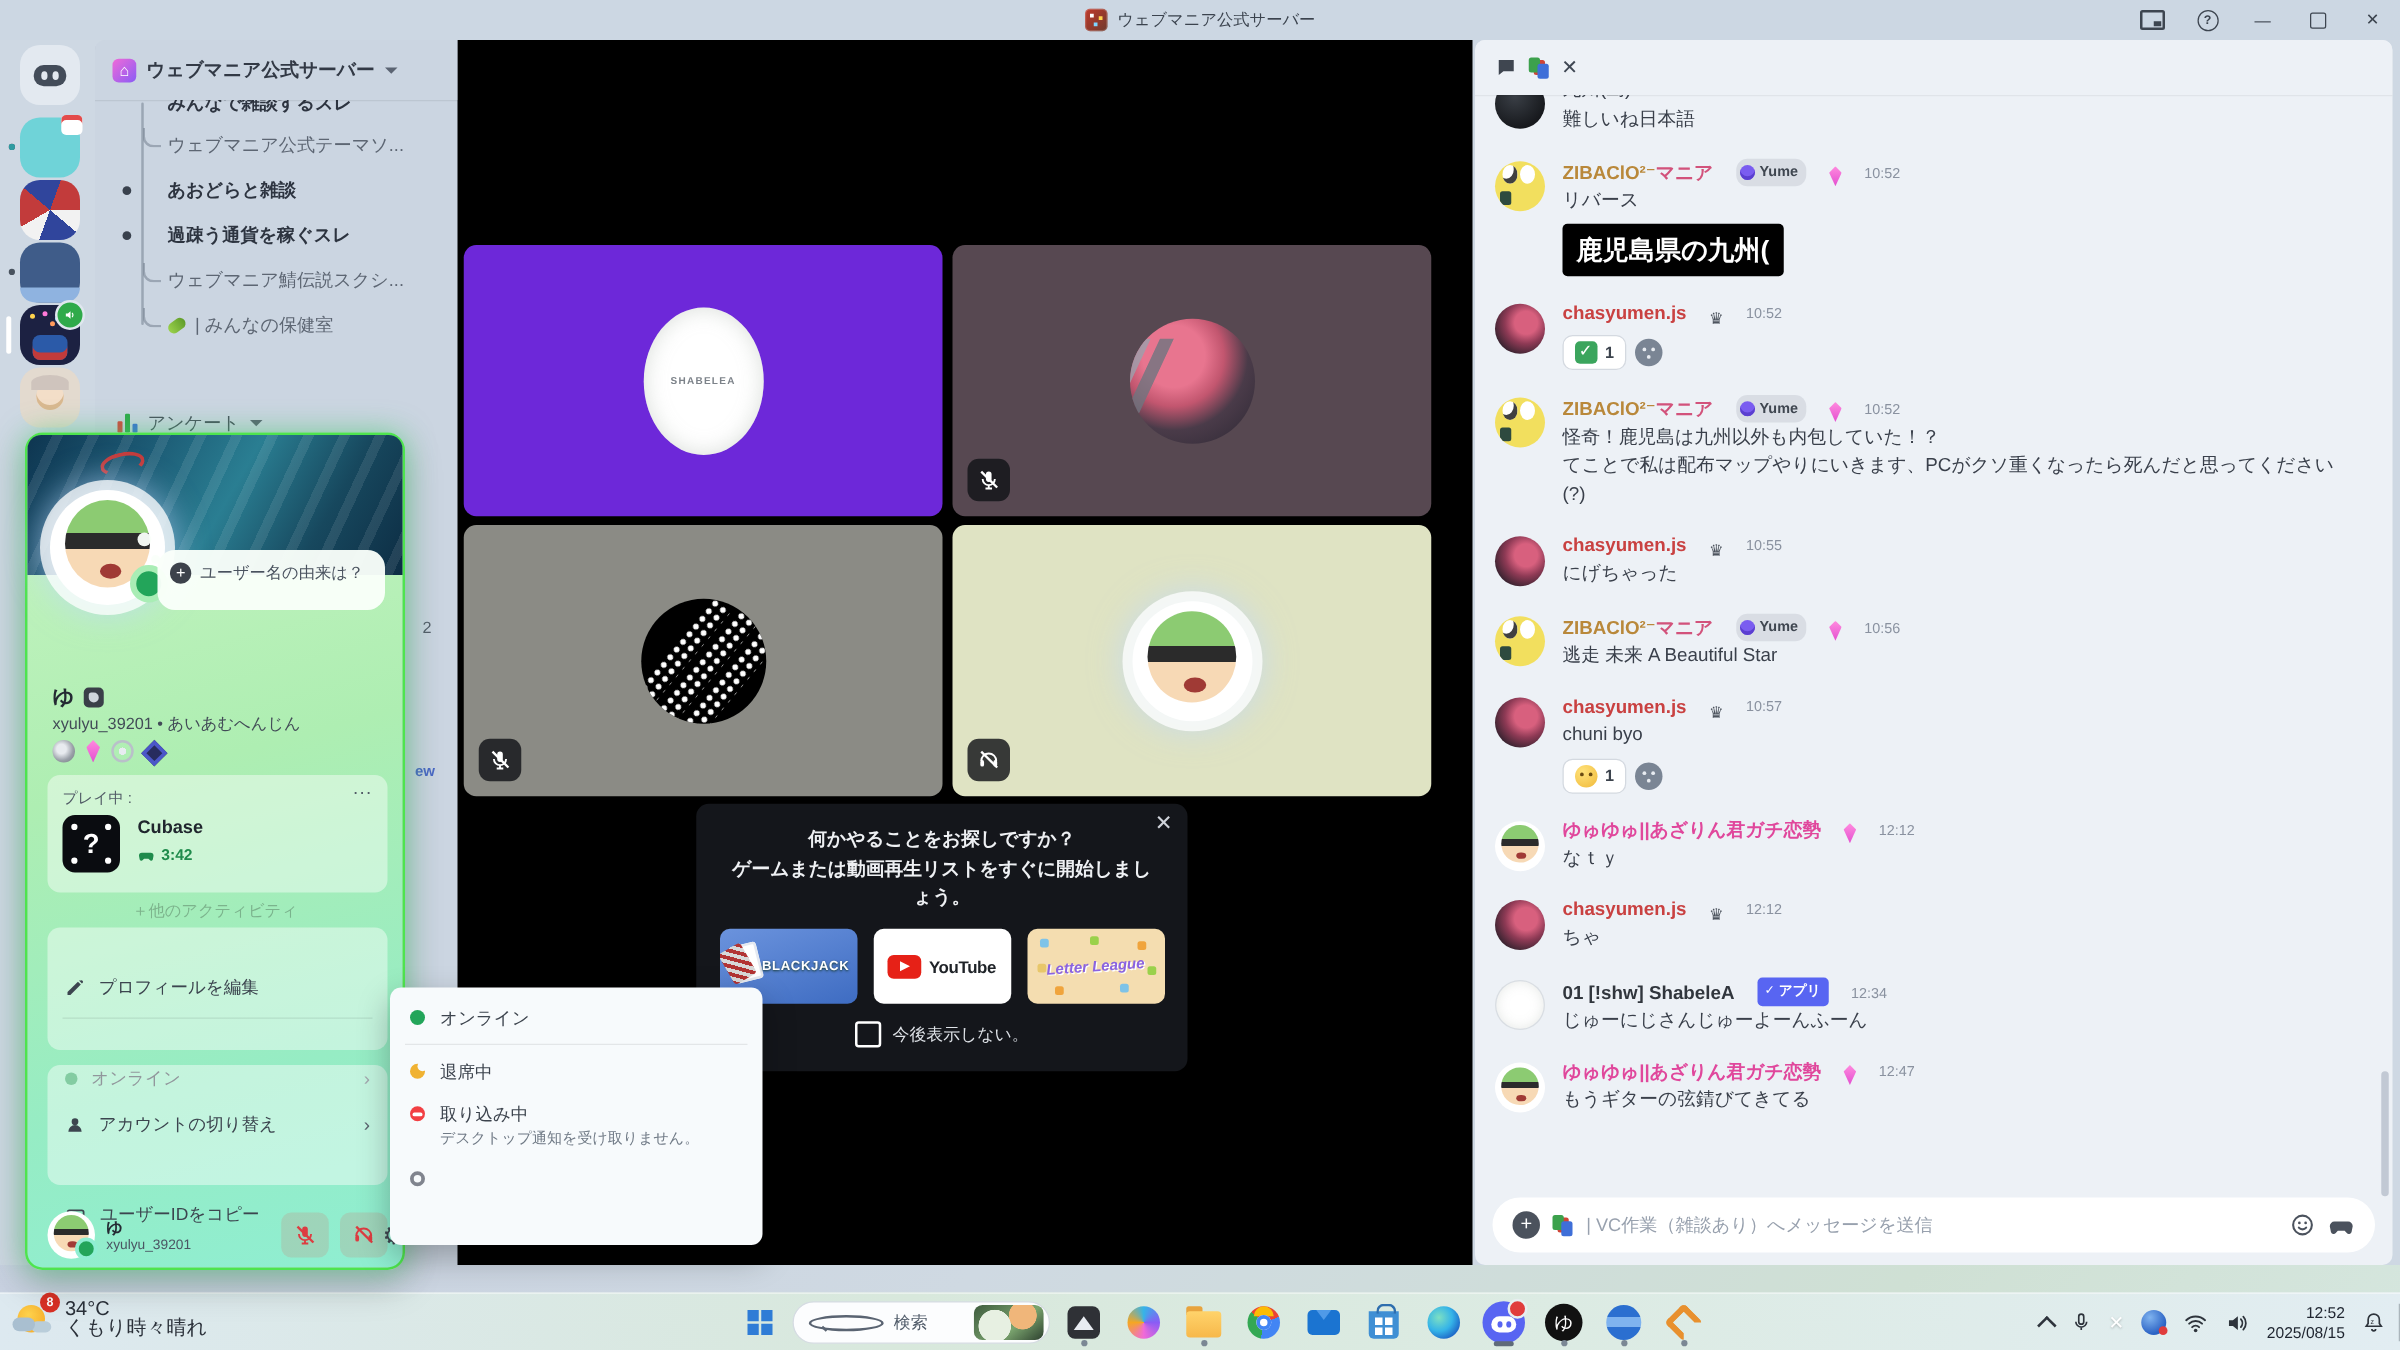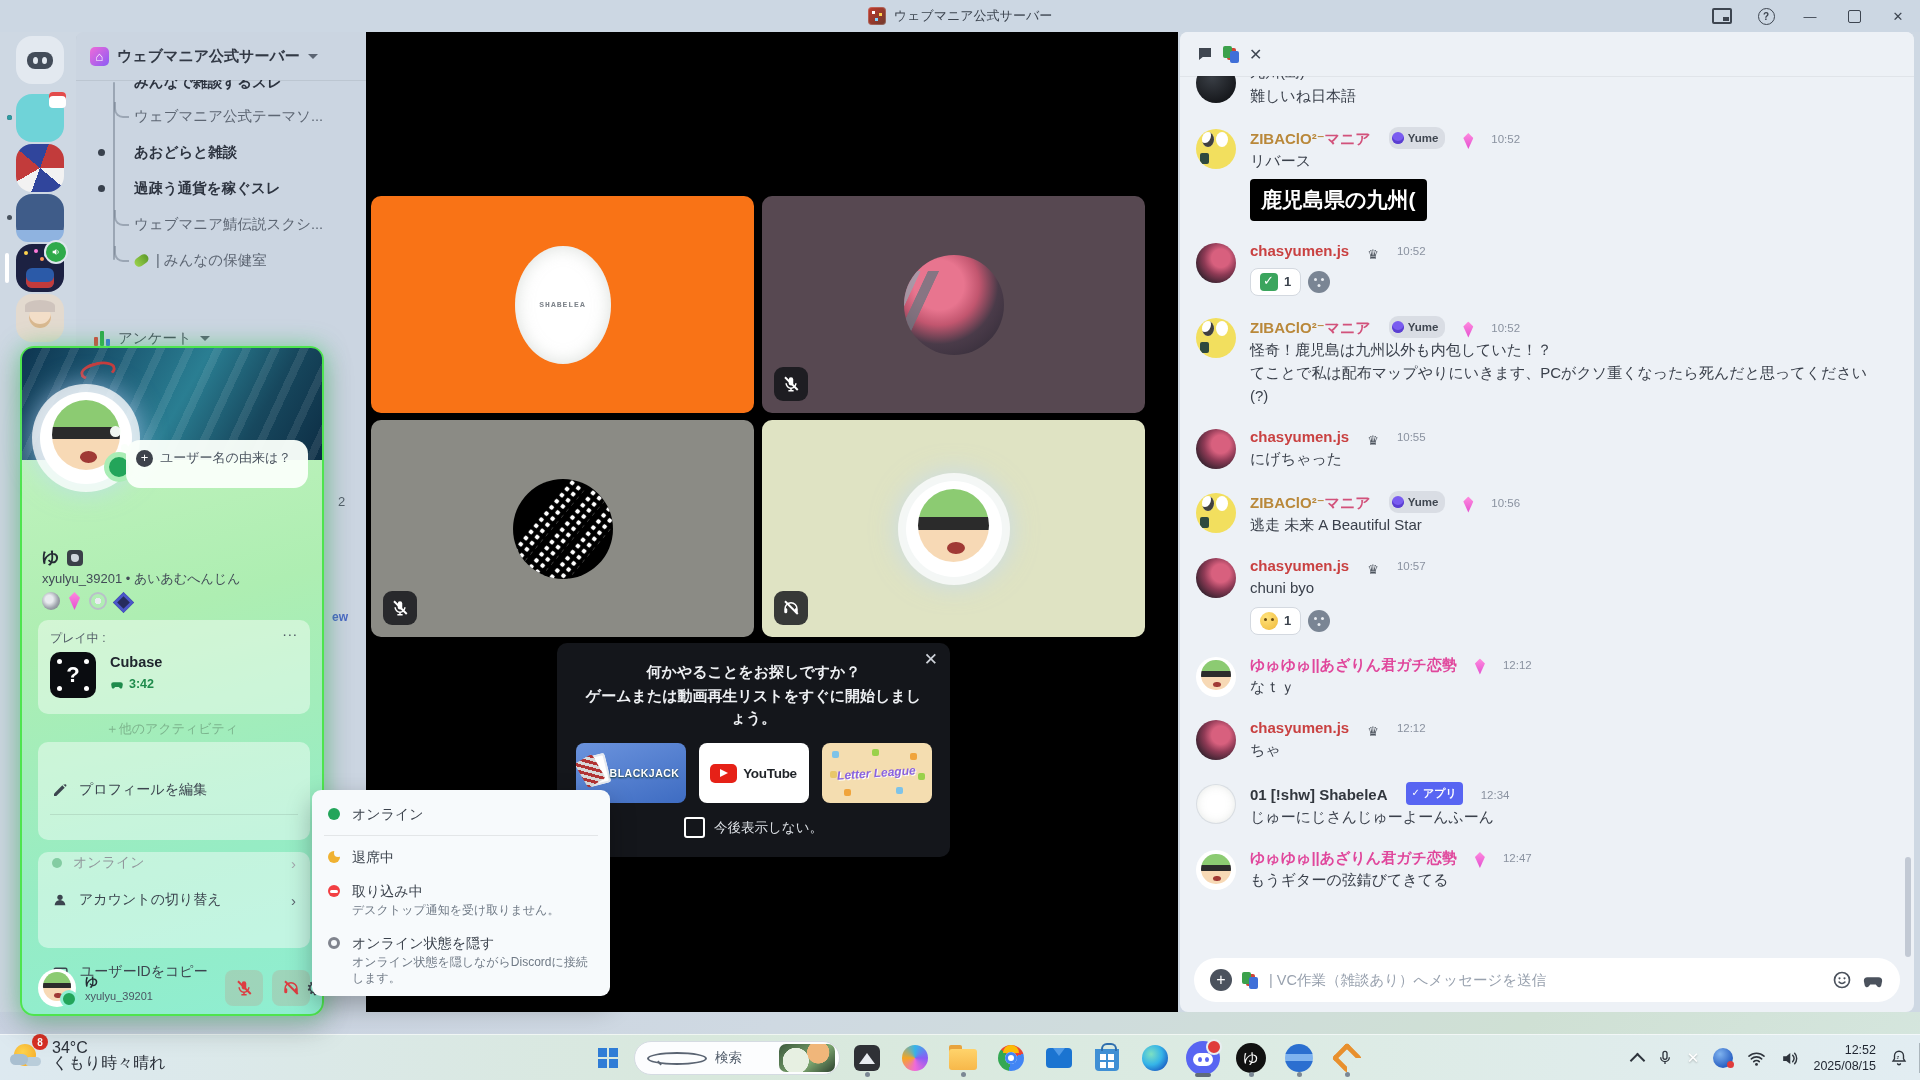--- a/index.html
+++ b/index.html
@@ -69,21 +69,21 @@
   .poll-ic .p2{height:15px;background:#2faa4a;}
   .poll-ic .p3{height:7px;background:#3b6fd8;}
   .row-clip2{position:relative;height:38px;margin-top:16px;display:flex;align-items:center;gap:8px;padding-left:34px;font-weight:bold;font-size:15px;color:#2d3440;}
   .mini-emoji{width:15px;height:15px;border-radius:50%;background:radial-gradient(circle at 35% 35%,#ffe27a,#f3b33e);}
   .frag-2{position:absolute;left:262px;top:462px;font-size:13px;color:#555e6b;z-index:2;}
   .frag-ew{position:absolute;left:256px;top:578px;font-size:12px;color:#4b69c6;font-weight:bold;z-index:2;}
 
   
   .stage{position:absolute;left:366px;top:32px;width:812px;height:980px;background:#000;}
   .tile{position:absolute;width:383px;height:217px;border-radius:10px;}
-  .t1{left:5px;top:164px;background:#f97316;font-family:Liberation Mono, monospace;}
+  .t1{left:5px;top:164px;background:#6d28d9;}
   .t2{left:396px;top:164px;background:#574851;}
   .t3{left:5px;top:388px;background:#8b8b85;}
   .t4{left:396px;top:388px;background:#dfe3c3;}
   .tile-av{position:absolute;left:50%;top:50%;transform:translate(-50%,-50%);}
   .av-shabelea{width:96px;height:118px;border-radius:50%;background:#fff;display:flex;align-items:center;justify-content:center;box-shadow:inset 0 0 18px rgba(150,160,150,.35);}
   .av-shabelea span{font-size:8px;letter-spacing:1px;color:#7d838a;font-weight:bold;}
   .av-pink{width:100px;height:100px;border-radius:50%;background:radial-gradient(circle at 35% 30%,#e8758f 0 26%,#c2566f 42%,#4a3b49 62%,#2c2733 100%);position:relative;overflow:hidden;}
   .av-pink::before{content:"";position:absolute;left:-6px;top:16px;width:46px;height:60px;background:linear-gradient(115deg,#9aa2ad 0 30%,transparent 31%),linear-gradient(115deg,transparent 0 40%,#6e7680 41% 55%,transparent 56%);opacity:.8;}
   .av-dotted{width:100px;height:100px;border-radius:50%;background:#000;position:relative;overflow:hidden;}
   .av-dotted i{position:absolute;width:18px;height:120px;background-image:radial-gradient(circle,#fff 2px,transparent 2.6px);background-size:8px 8px;transform:rotate(40deg);}
@@ -699,24 +699,20 @@
         </div>
         <div class="sm-item">
           <span class="sm-ic dnd"></span>
           <div class="sm-tx">
             <div class="sm-label">取り込み中</div>
             <div class="sm-desc">デスクトップ通知を受け取りません。</div>
           </div>
         </div>
         <div class="sm-item">
           <span class="sm-ic invisible"></span>
-          <div class="sm-tx">
-            <div class="sm-label">オンライン状態を隠す</div>
-            <div class="sm-desc">オンライン状態を隠しながらDiscordに接続します。</div>
-          </div>
         </div>
       </div>
   </div>
 
   <div class="taskbar">
     <div class="tb-weather">
       <div class="w-icwrap">
         <div class="w-sun"></div>
           <div class="w-cloud"></div>
         <div class="w-badge">8</div>

